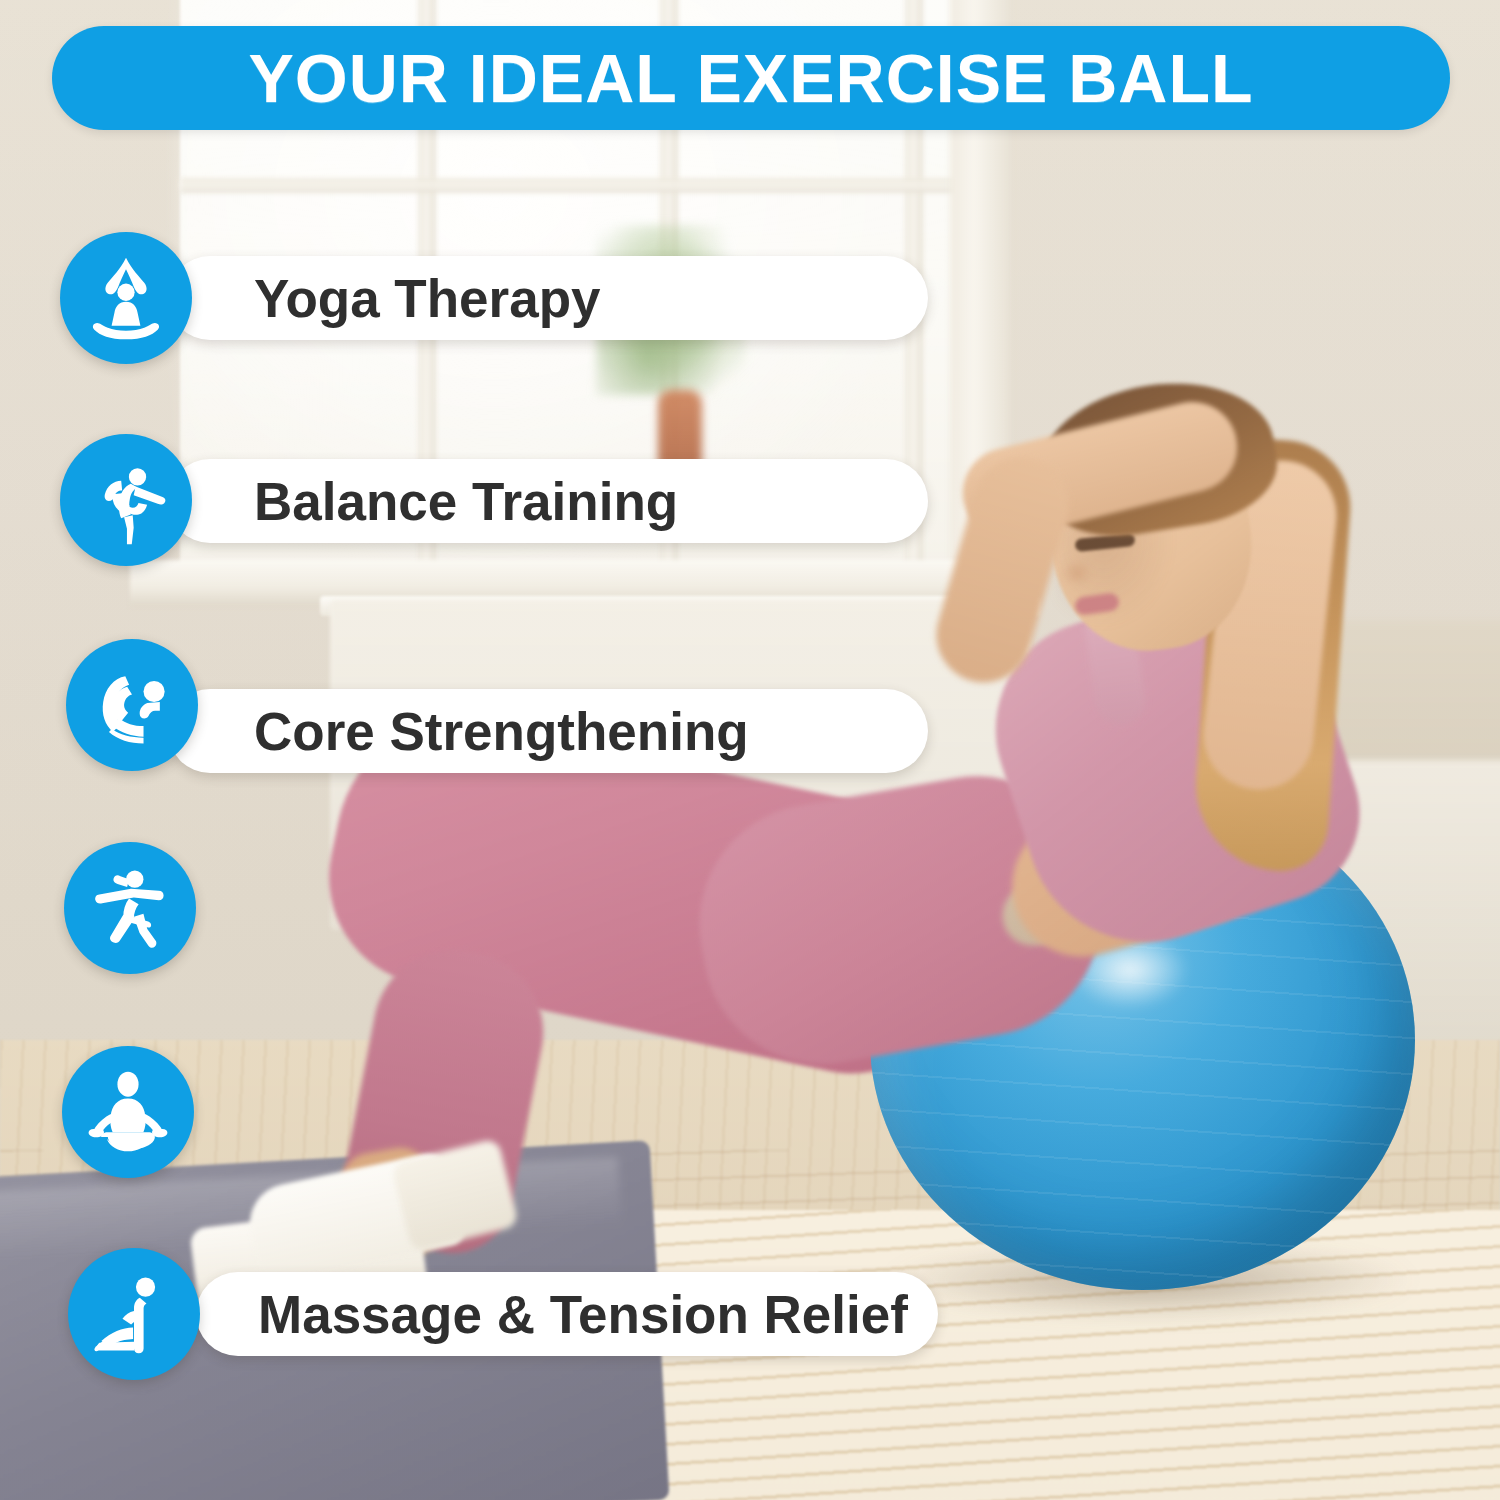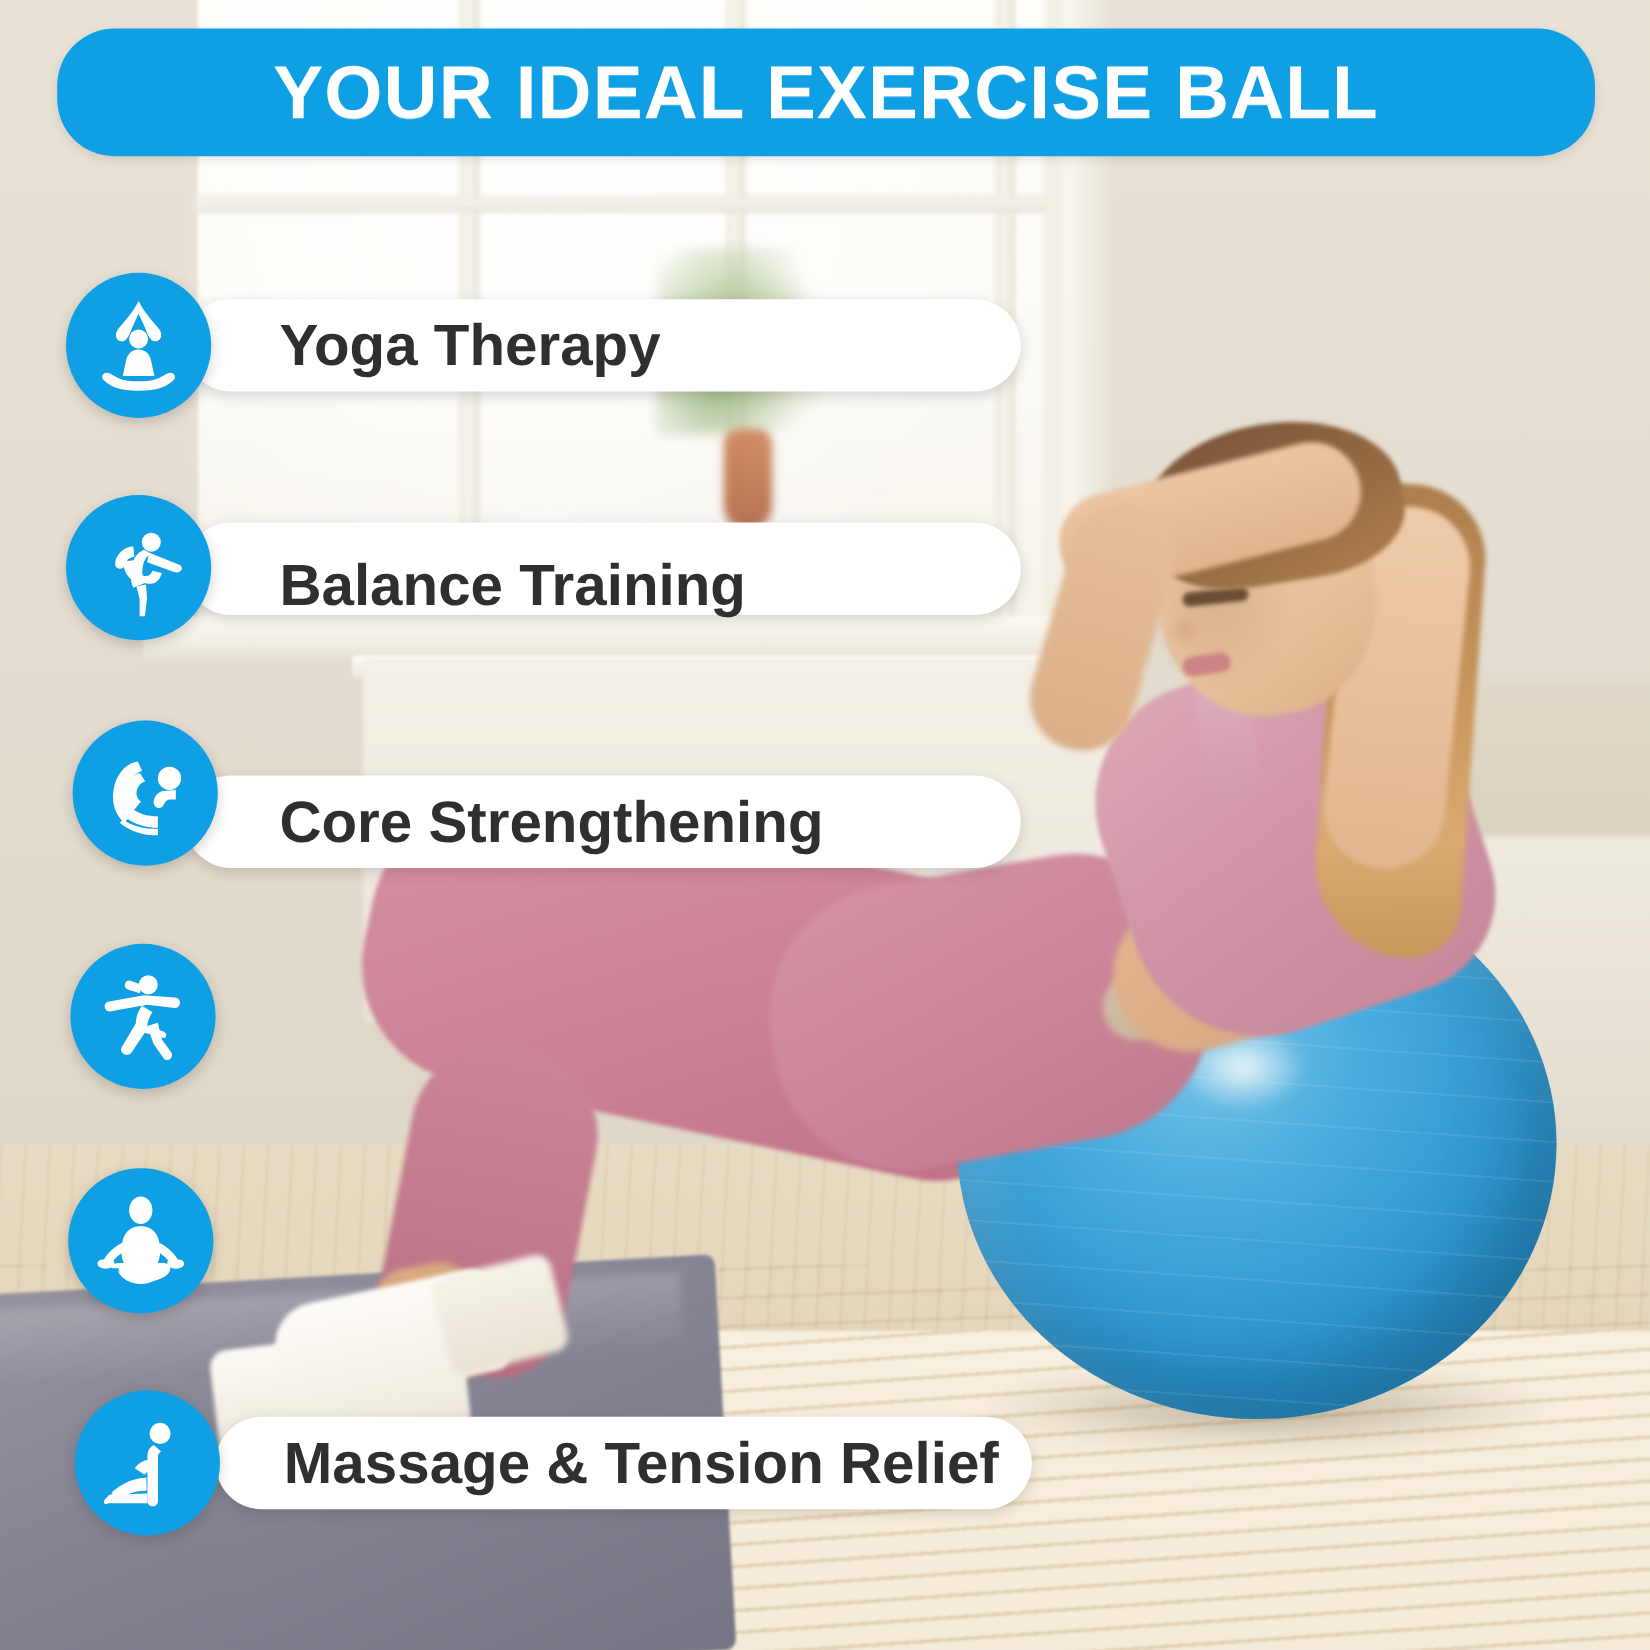--- a/index.html
+++ b/index.html
@@ -337,40 +337,40 @@
     filter:blur(3px);
   }
   .photo-warm {
     position:absolute; inset:0;
     background:linear-gradient(180deg,rgba(255,250,240,.10),rgba(245,235,215,.05));
     pointer-events:none;
   }
 
   
   .banner {
-    position:absolute; left:52px; top:26px; width:1398px; height:116px;
+    position:absolute; left:52px; top:26px; width:1398px; height:104px;
     background:#0f9fe4;
     border-radius:52px;
     display:flex; align-items:center; justify-content:center;
     box-shadow:0 3px 10px rgba(0,0,0,.10);
   }
   .banner-title {
     color:#ffffff;
     font-size:68px;
     font-weight:bold;
     letter-spacing:1px;
     line-height:1;
     white-space:nowrap;
     font-family:"Liberation Sans", sans-serif;
     transform:scaleX(1.0);
     text-shadow:0 1px 0 rgba(255,255,255,.25);
   }
 
   
-  .features { position:absolute; left:0; top:16px; width:1500px; height:1121px; }
+  .features { position:absolute; left:0; top:0; width:1500px; height:1121px; }
 
   .pill {
     position:absolute;
     height:84px;
     background:#ffffff;
     border-radius:42px;
     display:flex;
     align-items:center;
     box-shadow:0 4px 12px rgba(60,50,40,.18);
   }
@@ -477,21 +477,21 @@
         <g fill="#ffffff">
           <path d="M50 8 C44 20 36 28 31 34 c-4 5 -3 11 2 12 c4 1 7 -3 9 -8 c2 -5 5 -12 8 -18 c3 6 6 13 8 18 c2 5 5 9 9 8 c5 -1 6 -7 2 -12 C64 28 56 20 50 8 Z"></path>
           <circle cx="50" cy="44" r="9"></circle>
           <path d="M50 54 c-7 0 -11 5 -12 11 l-3 14 h30 l-3 -14 c-1 -6 -5 -11 -12 -11 Z"></path>
           <path d="M20 76 c-4 0 -6 4 -3 7 c6 6 16 10 33 10 s27 -4 33 -10 c3 -3 1 -7 -3 -7 c-3 0 -6 3 -11 5 c-5 2 -12 3 -19 3 s-14 -1 -19 -3 c-5 -2 -8 -5 -11 -5 Z"></path>
           <path d="M26 81 c8 6 16 9 24 9 s16 -3 24 -9 c-2 6 -11 11 -24 11 s-22 -5 -24 -11 Z"></path>
         </g>
       </svg>
     </div>
 
-    <div class="pill" style="left:168px; top:459px; width:760px; padding-left:86px;align-items:flex-end;">
+    <div class="pill" style="left:168px; top:459px; width:760px; padding-left:86px;">
       <span class="pill-label">Balance Training</span>
     </div>
     <div class="badge" style="left:60px; top:434px;">
       <svg viewBox="0 0 100 100">
         <g fill="#ffffff">
           <circle cx="62" cy="26" r="9"></circle>
           <path d="M55 33 c-7 3 -11 10 -12 18 c-1 8 0 14 2 18 l10 -4 c-2 -5 -2 -11 -1 -16 c1 -6 4 -10 8 -12 Z"></path>
           <path d="M60 36 l28 11 c3 1 4 4 2 6 c-2 2 -4 2 -7 1 L58 45 Z"></path>
           <path d="M45 30 c-8 0 -15 6 -17 14 c-1 4 1 7 4 7 c3 0 5 -2 6 -5 c1 -4 4 -6 8 -6 Z"></path>
           <path d="M36 44 c-1 9 4 17 13 21 l5 -9 c-6 -3 -9 -8 -8 -13 Z"></path>

